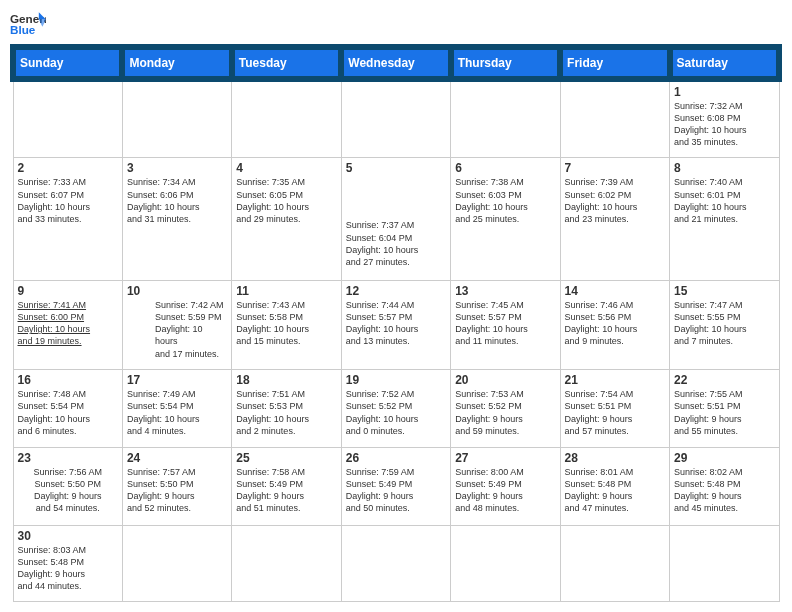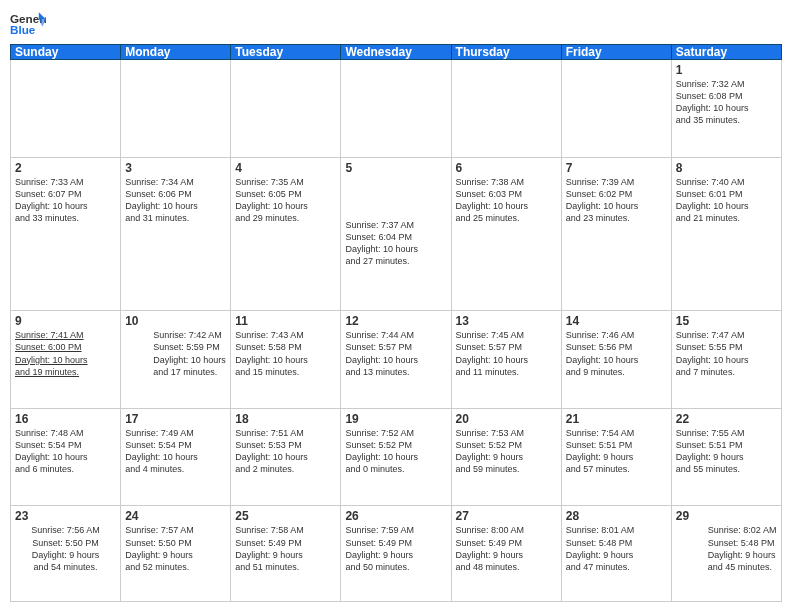--- a/index.html
+++ b/index.html
@@ -50,23 +50,23 @@
       border: 1px solid #ccc;
       border-collapse: collapse;
       width: 100%;
       table-layout: fixed;
     }
     .calendar thead tr th {
       background-color: #1a73e8;
       color: white;
       font-size: 12px;
       font-weight: bold;
-      padding: 0 4px;
+      padding: 6px 4px;
       text-align: left;
-      border: 1px solid #0c4a6e;
+      border: 6px solid #0c4a6e;
     }
     .calendar tbody tr td {
       border: 1px solid #ccc;
       vertical-align: top;
       padding: 3px 4px;
       font-size: 9.5px;
       color: #333;
       background: #fff;
       height: 72px;
     }
@@ -327,21 +327,36 @@
           </td>
           <td>
             <span class="day-number">28</span>
             <div class="day-info" style="white-space: pre-line;">Sunrise: 8:01 AM
 Sunset: 5:48 PM
 Daylight: 9 hours
 and 47 minutes.</div>
           </td>
           <td>
             <span class="day-number">29</span>
-            <div class="day-info" style="white-space: pre-line; margin-left: 32px;">Sunrise: 8:02 AM
+            <div class="day-info" style="white-space: pre-line;">Sunrise: 8:02 AM
 Sunset: 5:48 PM
 Daylight: 9 hours
 and 45 minutes.</div>
           </td>
+        </tr>
+        <tr>
+          <td>
+            <span class="day-number">30</span>
+            <div class="day-info" style="white-space: pre-line;">Sunrise: 8:03 AM
+Sunset: 5:48 PM
+Daylight: 9 hours
+and 44 minutes.</div>
+          </td>
+          <td class="empty"></td>
+          <td class="empty"></td>
+          <td class="empty"></td>
+          <td class="empty"></td>
+          <td class="empty"></td>
+          <td class="empty"></td>
         </tr>
       </tbody>
   </table>
 </div>
 
 </body></html>

